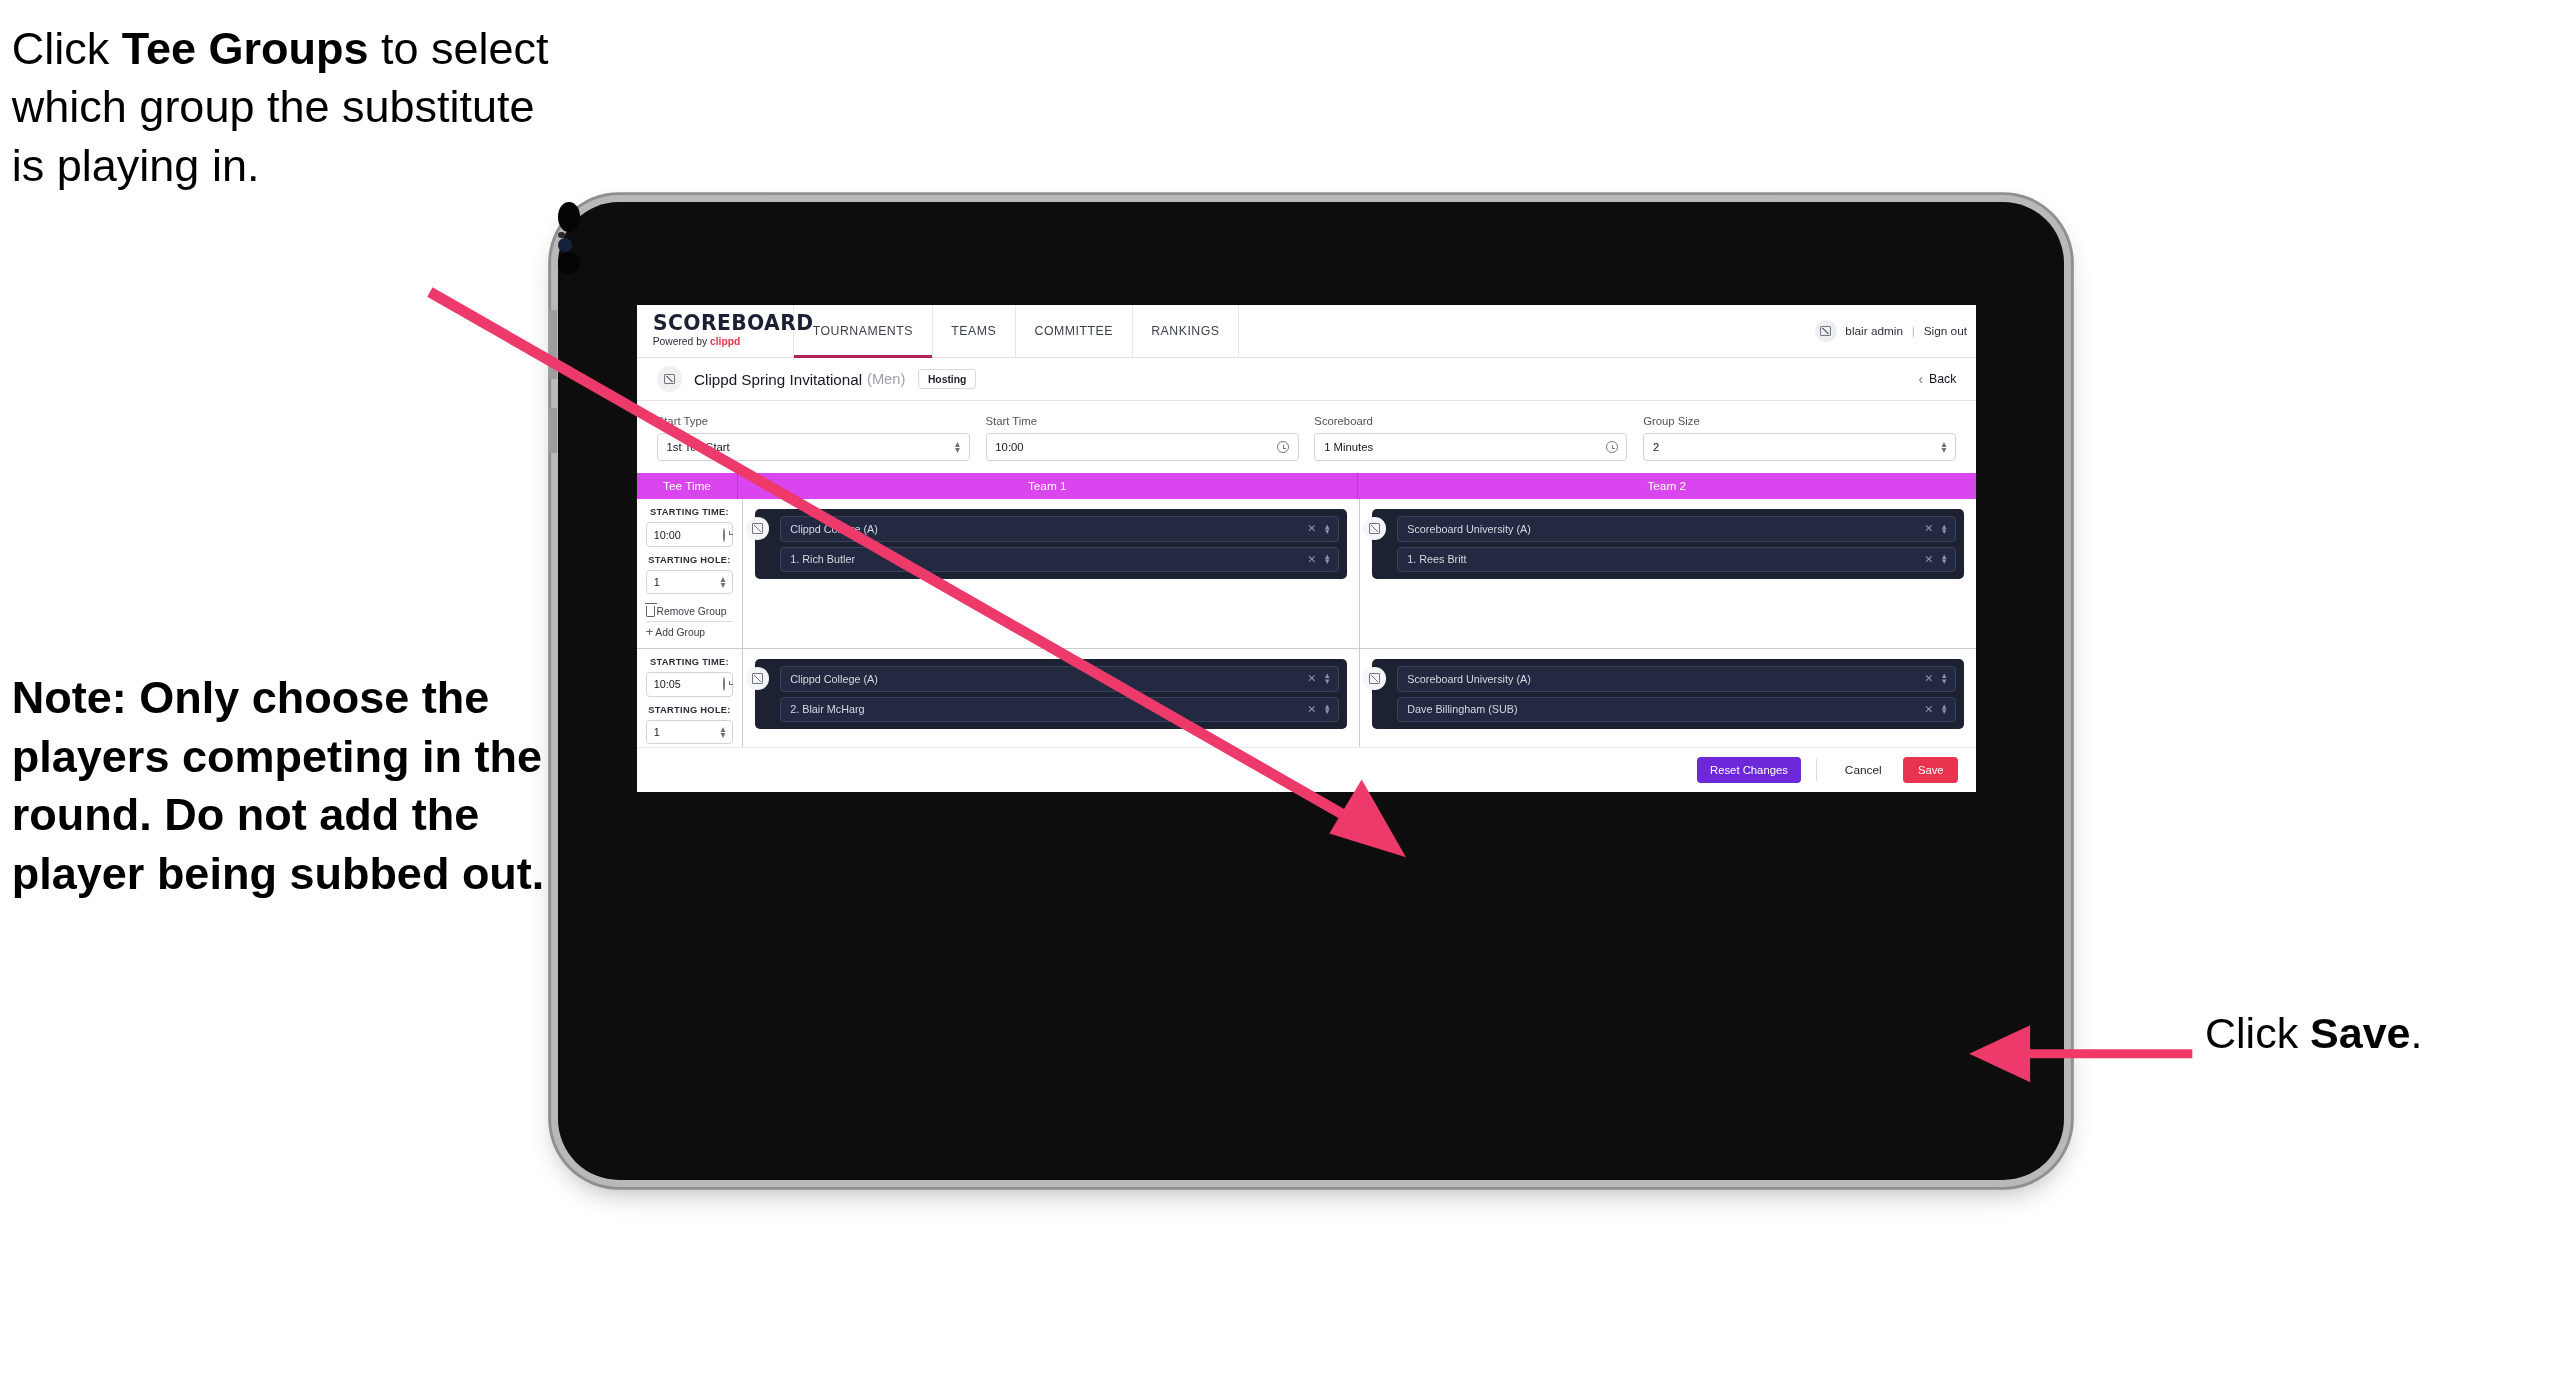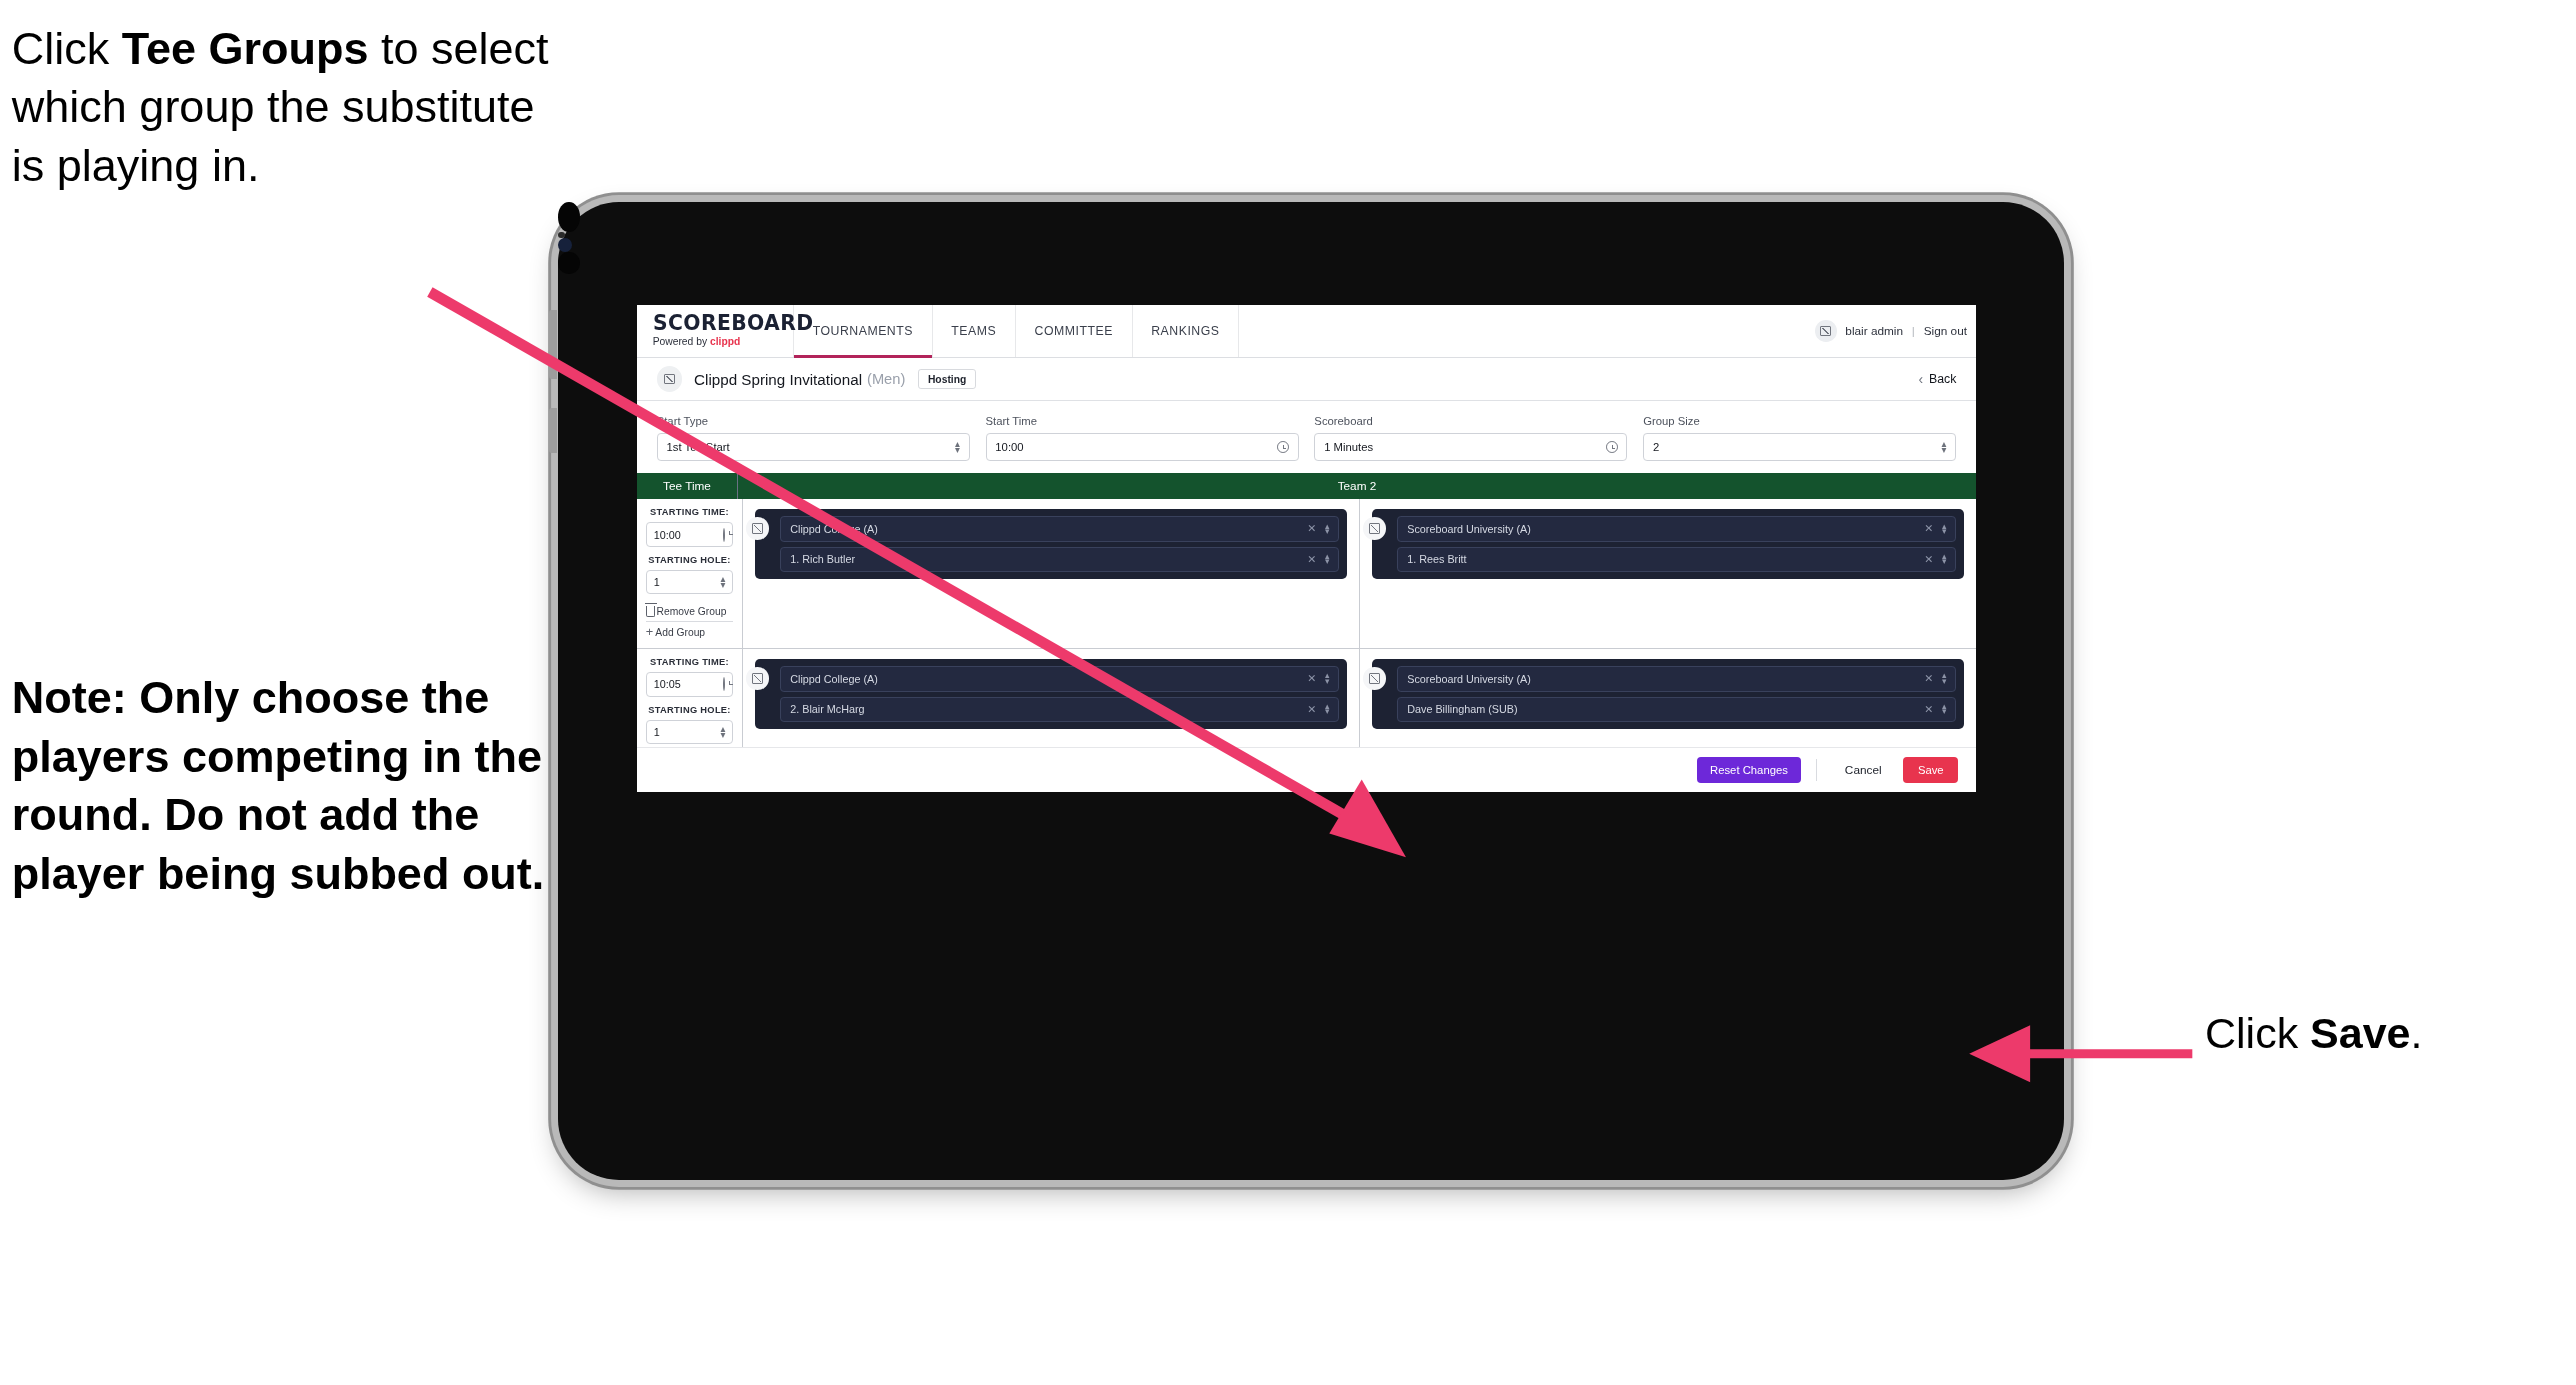--- a/index.html
+++ b/index.html
@@ -100,21 +100,21 @@
     cursor: pointer;
   }
   .fctl .val { flex: 1; }
   .fctl .ind { color: #6d727c; font-size: 10.8px; display: flex; align-items: center; }
   .stepper { display: flex; flex-direction: column; line-height: .62; font-size: 9.8px; color: #6d727c; }
   .clock { width: 11.8px; height: 11.8px; border: 1.2px solid #737781; border-radius: 50%; position: relative; }
   .clock::after { content:""; position:absolute; left:4.9px; top:2.5px; width:1.2px; height:3.9px; background:#737781; }
   .clock::before { content:""; position:absolute; left:4.9px; top:5.7px; width:3.3px; height:1.2px; background:#737781; }
 
   
-  .tbl-head { display: flex; background: #14532d; color: #fff; height: 26.5px; align-items: stretch; font-size: 11.8px; }
+  .tbl-head { display: flex; background: #d946ef; color: #fff; height: 26.5px; align-items: stretch; font-size: 11.8px; }
   .th-tee  { width: 101px; justify-content: center; display: flex; align-items: center; border-right: 1px solid #6a7183; }
   .th-team { flex: 1; justify-content: center; display: flex; align-items: center; border-right: 1px solid #6a7183; }
   .th-team:last-child { border-right: none; }
 
   .grp-row { display: flex; border-bottom: 1px solid #c9ccd2; background: #fff; }
   .grp-row:last-child { border-bottom: none; }
   .tee-cell {
     width: 106px; border-right: 1px solid #c9ccd2; padding: 7.9px 8.8px 5.9px; text-align: center;
     display: flex; flex-direction: column; align-items: stretch;
   }
@@ -275,20 +275,21 @@
           <span class="val">2</span>
           <span class="ind">
               <span class="stepper">▴<br>▾</span>
             </span>
         </div>
       </div>
     </div>
 
     <div class="tbl-head">
       <div class="th-tee">Tee Time</div>
+      <div class="th-team">Team 1</div>
       <div class="th-team">Team 2</div>
     </div>
 
     <div class="tbl-scroll">
 
       <div class="grp-row">
         <div class="tee-cell">
           <div class="tee-lbl">STARTING TIME:</div>
           <div class="tee-input">
             <span class="val">10:00</span>

